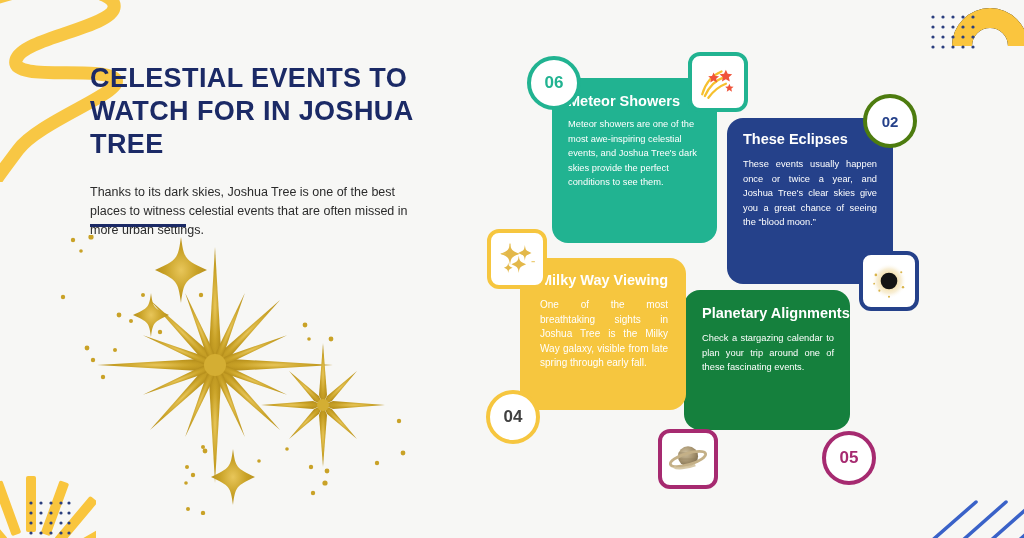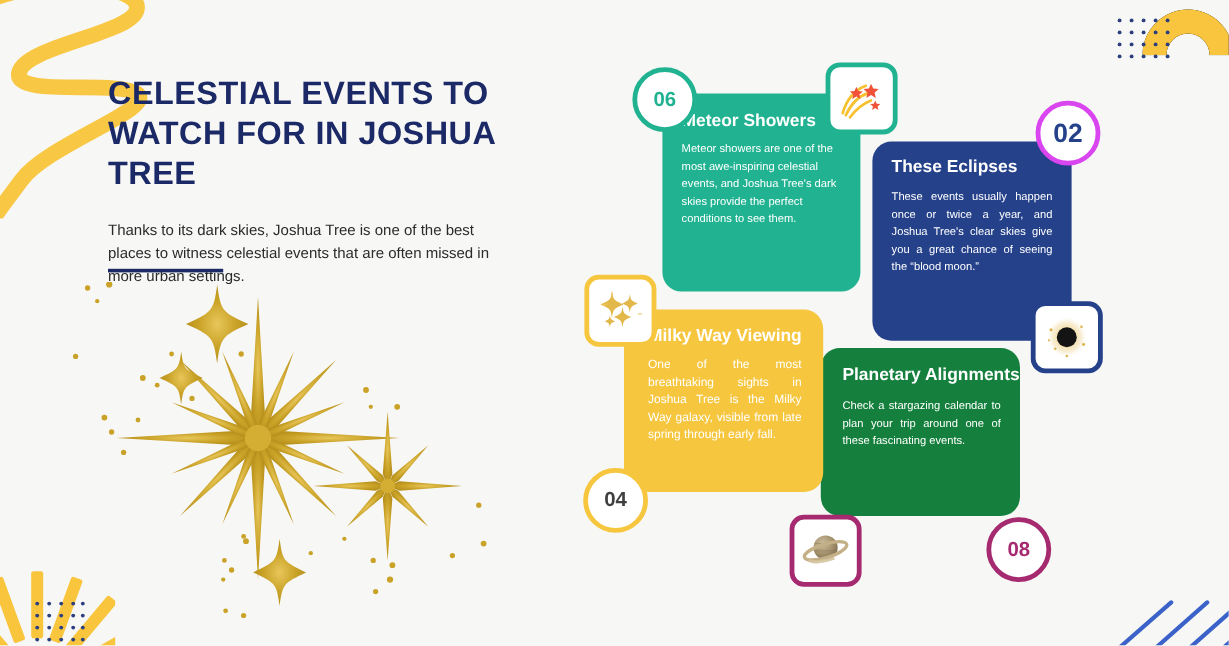--- a/index.html
+++ b/index.html
@@ -57,21 +57,21 @@
   #card-01{left:552px;top:78px;width:165px;height:165px;background:#21b391;}
   #card-01 .card-title{font-size:14.5px;line-height:18px;padding:14px 0 0 16px;}
   #card-01 .card-body{font-size:9.3px;line-height:14.5px;padding:7px 16px 0 16px;text-align:left;}
   #badge-01{left:527px;top:56px;width:54px;height:54px;border:4px solid #21b391;color:#21b391;font-size:17px;}
   #icon-01{left:688px;top:52px;width:60px;height:60px;border:4px solid #21b391;}
 
   
   #card-02{left:727px;top:118px;width:166px;height:166px;background:#25418a;}
   #card-02 .card-title{font-size:14.5px;line-height:18px;padding:12px 0 0 16px;}
   #card-02 .card-body{font-size:9.3px;line-height:14.5px;padding:9px 16px 0 16px;}
-  #badge-02{left:863px;top:84px;width:54px;height:54px;border:4px solid #d946ef;color:#25418a;font-size:22px;}
+  #badge-02{left:863px;top:94px;width:54px;height:54px;border:4px solid #4d7c0f;color:#25418a;font-size:15px;}
   #icon-02{left:859px;top:251px;width:60px;height:60px;border:4px solid #25418a;}
 
   
   #card-03{left:684px;top:290px;width:166px;height:140px;background:#15803d;}
   #card-03 .card-title{font-size:14.5px;line-height:19px;padding:14px 0 0 18px;}
   #card-03 .card-body{font-size:9.3px;line-height:14.5px;padding:8px 16px 0 18px;}
   #badge-03{left:822px;top:431px;width:54px;height:54px;border:4px solid #a62a70;color:#a62a70;font-size:17px;}
   #icon-03{left:658px;top:429px;width:60px;height:60px;border:4px solid #a62a70;}
 
   
@@ -337,21 +337,21 @@
         <circle cx="24" cy="42" r="1.2"></circle>
           <circle cx="7" cy="27" r="1"></circle>
       </g>
     </svg>
   </div>
 
   <div class="card" id="card-03">
     <p class="card-title">Planetary Alignments</p>
     <p class="card-body">Check a stargazing calendar to plan your trip around one of these fascinating events.</p>
   </div>
-  <div class="badge" id="badge-03">08</div>
+  <div class="badge" id="badge-03">05</div>
   <div class="icon-tile" id="icon-03">
     <svg viewBox="0 0 48 48" width="42" height="42">
       <defs>
         <radialGradient id="saturnball" cx="38%" cy="33%" r="72%">
           <stop offset="0%" stop-color="#cdbe9d"></stop>
           <stop offset="60%" stop-color="#a3906c"></stop>
           <stop offset="100%" stop-color="#7d6c4e"></stop>
         </radialGradient>
       </defs>
       <circle cx="24" cy="21" r="11.5" fill="url(#saturnball)"></circle>

